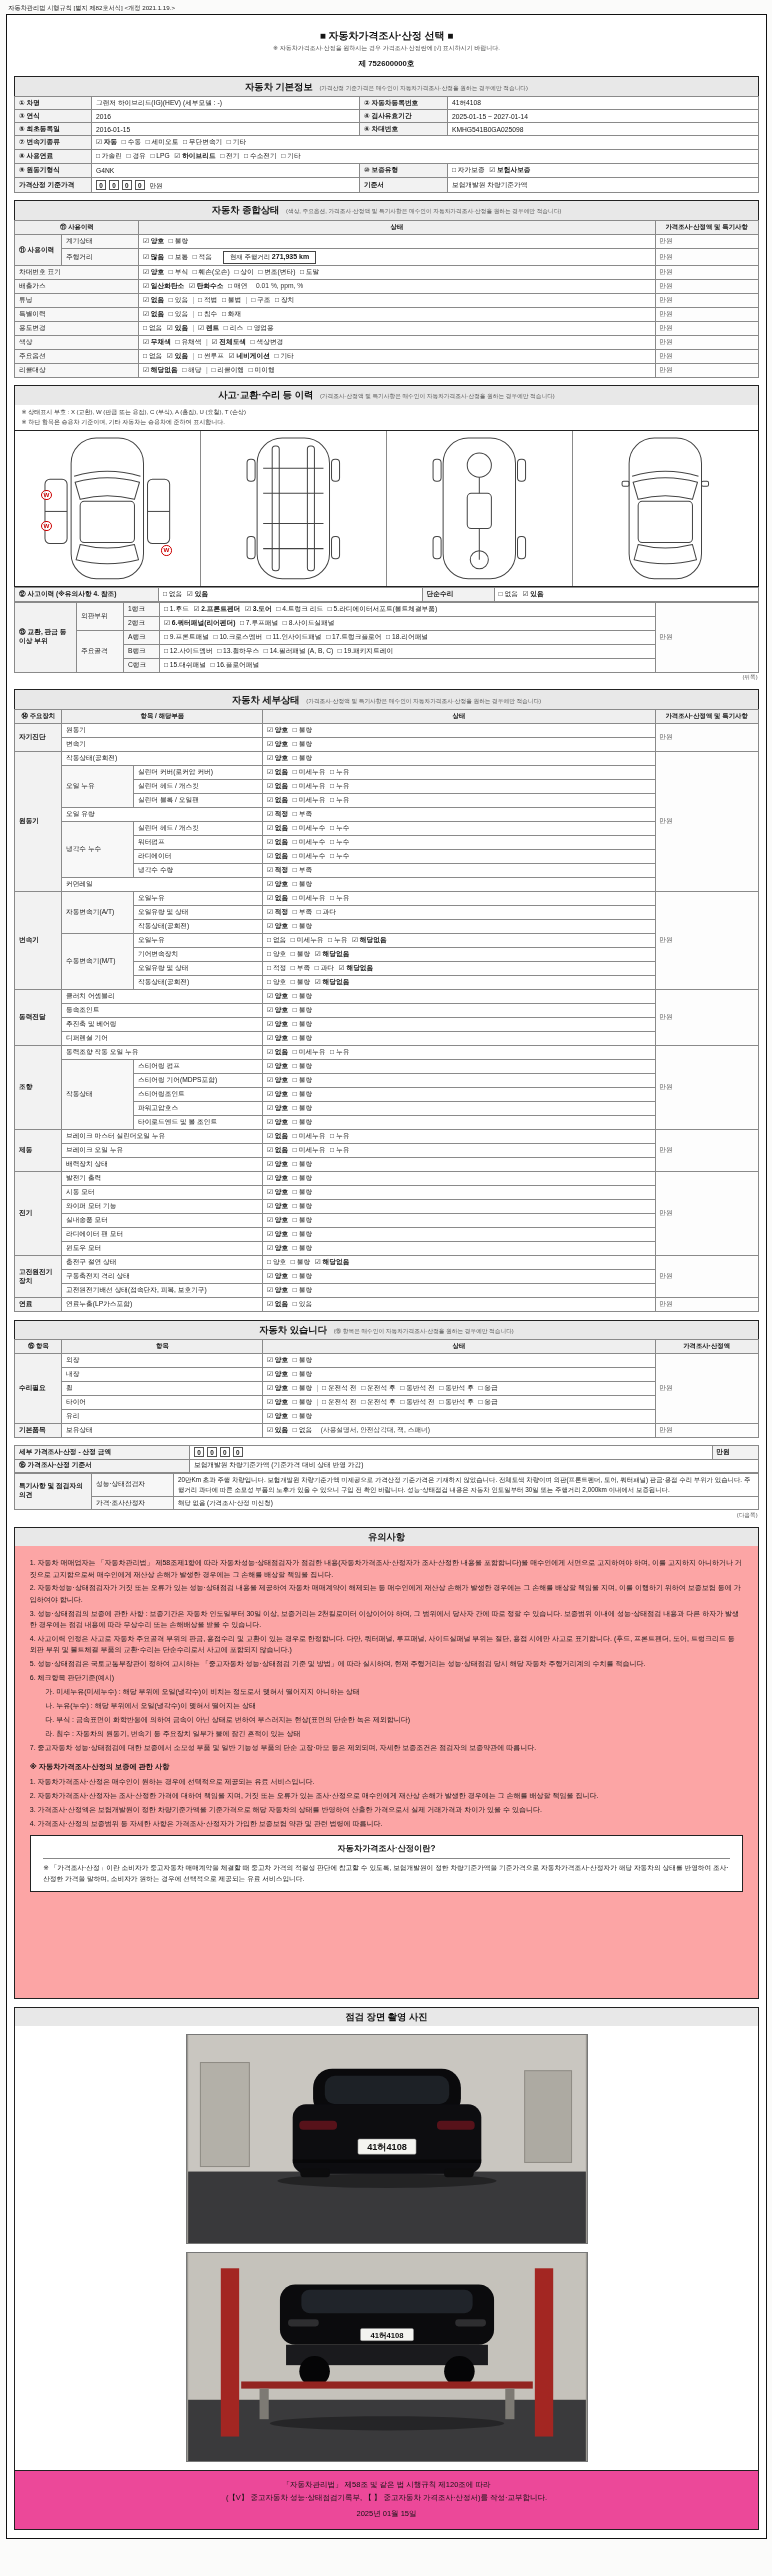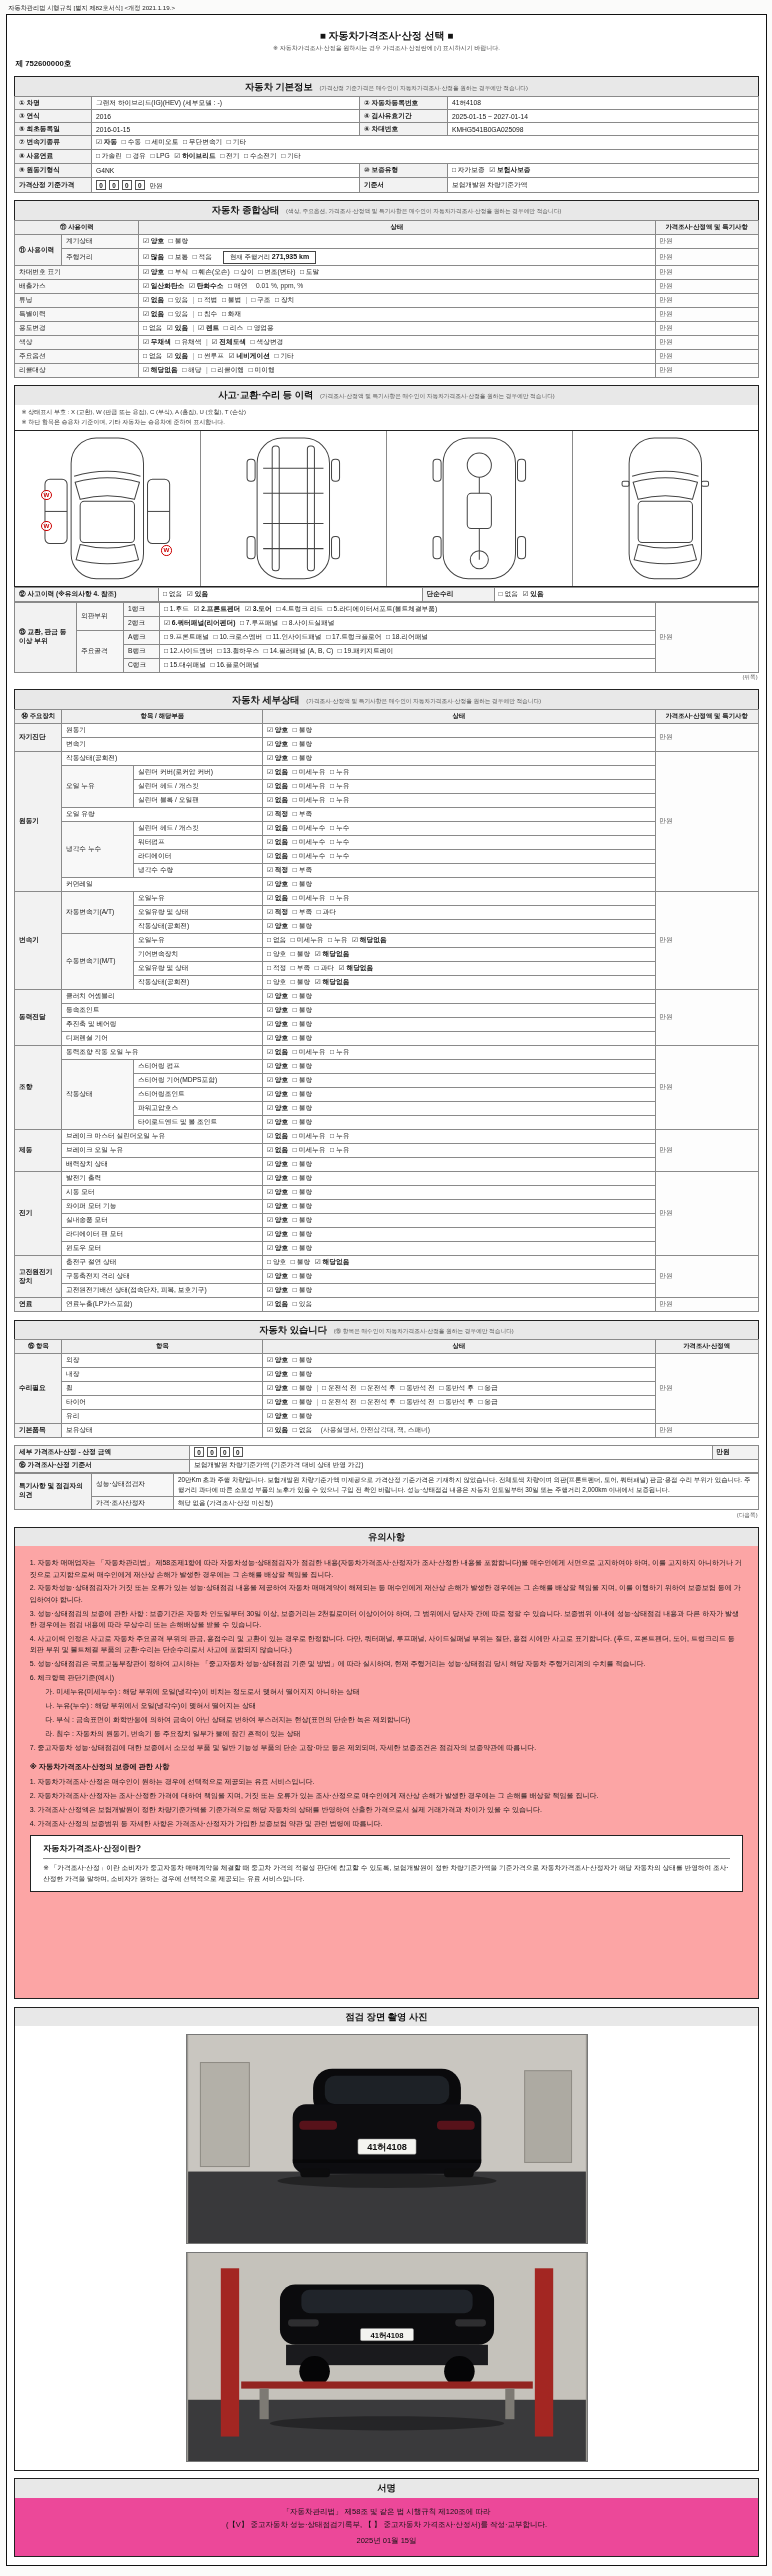--- a/index.html
+++ b/index.html
@@ -11,21 +11,21 @@
   color:#141414;
 }
 .page { width:773px; height:2576px; padding:3.1px 6.2px 0; }
 .top-note { font-size:6.2px; color:#222; padding:1px 2.1px; }
 .sheet { border:1px solid #111; background:#fff; padding:5.2px 7.2px 8.2px; }
 
 .title-block { text-align:center; padding:5.2px 0 1px; }
 .title-main { font-size:15.5px; font-weight:bold; letter-spacing:1.5px; }
 .title-sub { font-size:10px; font-weight:bold; margin-top:3.1px; }
 .title-note { font-size:6px; color:#444; margin-top:1.5px; }
-.doc-no { font-size:7.7px; font-weight:bold; margin:5.2px 1px 1px; }
+.doc-no { font-size:7.7px; font-weight:bold; margin:5.2px 1px 1px;text-align:center; }
 
 .sec-header {
   background:#e8e8e8; border:0.8px solid #222; border-bottom:none;
   text-align:center; font-weight:bold; font-size:9.3px; padding:3.1px 2.1px 2.6px;
   margin-top:7.2px;
 }
 .sec-header .sec-note { font-size:5.7px; font-weight:normal; color:#555; margin-left:4.1px; }
 
 table.grid { width:100%; border-collapse:collapse; border:0.8px solid #222; table-layout:fixed; background:#fff; }
 table.grid td, table.grid th { border:0.5px solid #8a8a8a; font-size:6.7px; padding:1.5px 3.6px; vertical-align:middle; text-align:left; word-break:break-all; }
@@ -57,21 +57,21 @@
 .diagram svg { width:100%; height:100%; }
 .mark { position:absolute; color:#c00; font-weight:bold; border:0.8px solid #c00; border-radius:50%; width:10.3px; height:10.3px; line-height:8.8px; text-align:center; font-size:6.2px; background:rgba(255,255,255,.75); }
 
 .page-marker { text-align:right; font-size:5.7px; color:#555; margin:1.5px 1px 0; }
 
 .notice-box { border:0.8px solid #222; border-top:none; padding:8.2px 14.4px 9.3px; font-size:7px; line-height:1.62; background:#fca5a5; min-height:453px; }
 .nitem { margin:2.6px 0; }
 .nitem.ind1 { margin-left:15.5px; }
 .warranty-title { font-weight:bold; margin:8.2px 0 3.1px; font-size:7.2px; }
 .defbox { border:0.8px solid #222; margin-top:6.2px; padding:5.2px 12.4px 6.2px; background:#fff; }
-.defbox-title { font-weight:bold; font-size:8.2px; border-bottom:0.5px solid #888; padding-bottom:3.1px; margin-bottom:4.1px; }
+.defbox-title { text-align:center; font-weight:bold; font-size:8.2px; border-bottom:0.5px solid #888; padding-bottom:3.1px; margin-bottom:4.1px; }
 .defbox-text { font-size:6.7px; line-height:1.6; }
 
 .photo-area { border:0.8px solid #222; border-top:none; padding:7.2px 0 8.2px; background:#fff; text-align:center; }
 .photo-frame { width:402px; height:210px; margin:0 auto 8.2px; border:0.5px solid #777; overflow:hidden; background:#9a9892; }
 .photo-frame:last-child { margin-bottom:0; }
 .photo-frame svg { display:block; width:100%; height:100%; }
 
 .sign-box { border:0.8px solid #222; border-top:none; padding:7.2px 5.2px 8.2px; text-align:center; font-size:7.5px; line-height:1.75; background:#ec4899; }
 .sign-date { font-weight:normal; margin-top:3.1px; }
 </style>
@@ -718,23 +718,20 @@
           <rect x="192" y="180" width="396" height="40" fill="#1a1a1d"></rect>
           <circle cx="248" cy="232" r="30" fill="#050506"></circle>
           <circle cx="532" cy="232" r="30" fill="#050506"></circle>
           <rect x="104" y="252" width="572" height="14" fill="#932420"></rect>
           <rect x="140" y="266" width="18" height="60" fill="#7d7a74"></rect>
           <rect x="622" y="266" width="18" height="60" fill="#7d7a74"></rect>
         </svg>
       </div>
     </div>
 
-    <div class="sec-header">
-      <span class="sec-title">서명</span>
-    </div>
     <div class="sign-box">
       <div class="sign-line">「자동차관리법」 제58조 및 같은 법 시행규칙 제120조에 따라</div>
       <div class="sign-line">(【V】 중고자동차 성능·상태점검기록부, 【  】 중고자동차 가격조사·산정서)를 작성·교부합니다.</div>
       <div class="sign-date">2025년 01월 15일</div>
     </div>
 
   </div>
 </div>
 
 

